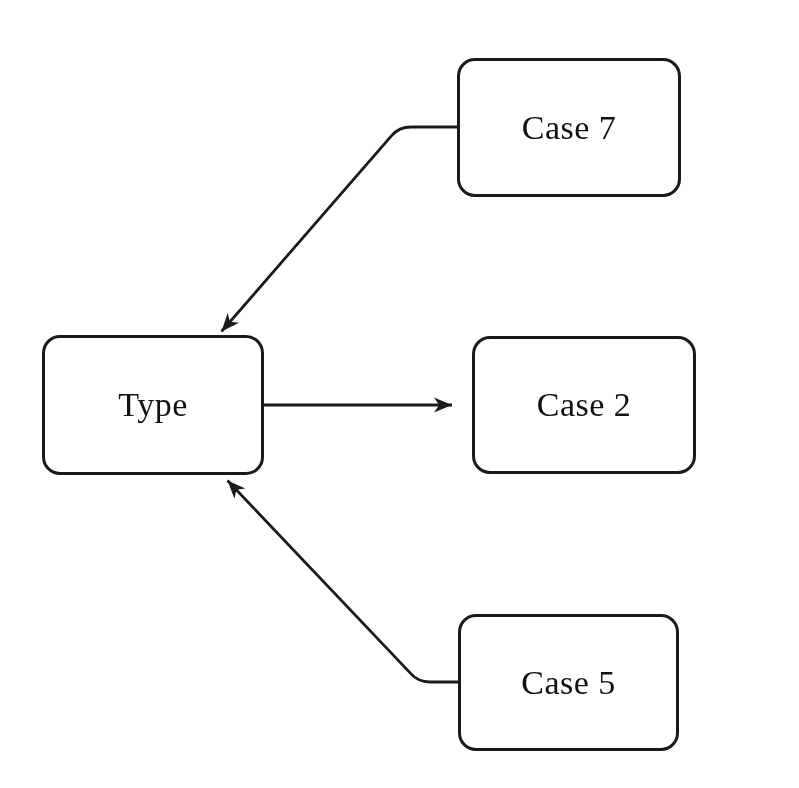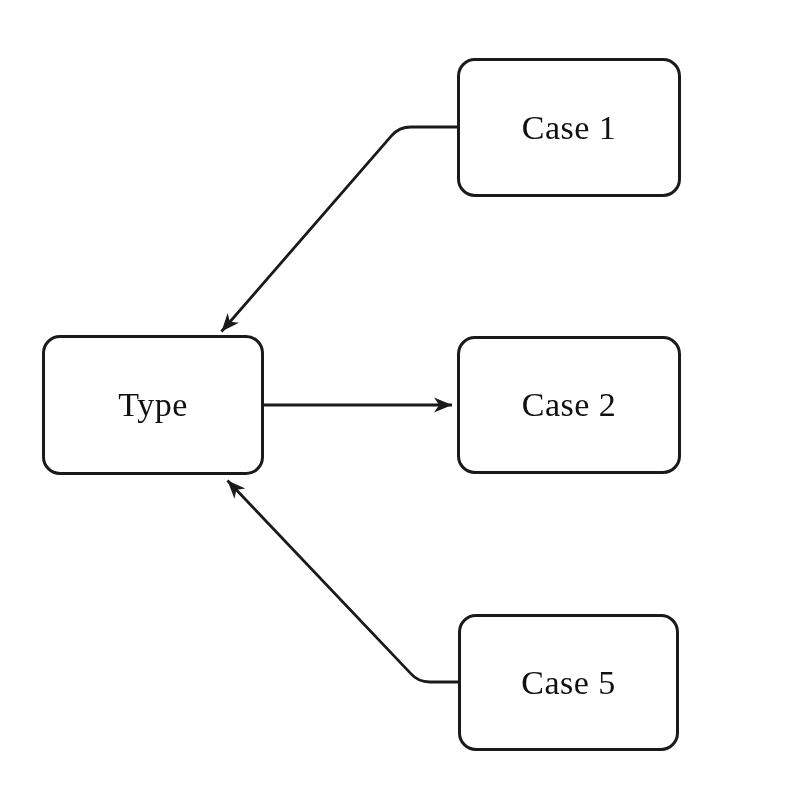--- a/index.html
+++ b/index.html
@@ -38,21 +38,21 @@
     justify-content: center;
     background: var(--node-fill);
     border: 3px solid var(--line);
     border-radius: 18px;
     font-size: 34px;
     color: var(--text);
     letter-spacing: 0.5px;
   }
   .node-type   { left: 42px;  top: 335px; width: 222px; height: 140px; }
   .node-case-1 { left: 457px; top: 58px;  width: 224px; height: 139px; }
-  .node-case-2 { left: 457px; top: 336px; width: 224px; height: 138px; }
+  .node-case-2 { left: 472px; top: 336px; width: 224px; height: 138px; }
   .node-case-3 { left: 458px; top: 614px; width: 221px; height: 137px; }
 </style>
 </head>
 <body>
 
 <div class="canvas">
 
   <svg class="arrow-layer" viewBox="0 0 799 788" xmlns="http://www.w3.org/2000/svg">
     <defs>
       <marker id="stealth" markerUnits="userSpaceOnUse" markerWidth="22" markerHeight="18" refX="19" refY="9" orient="auto">
@@ -65,21 +65,21 @@
     <path class="edge" marker-end="url(#stealth)" d="M 264 405 H 452"></path>
 
     <path class="edge" marker-end="url(#stealth)" d="M 459 682 H 430 Q 418 682 410.6 673.4 L 227.5 480.5"></path>
   </svg>
 
   <div class="node node-type">
     <span>Type</span>
   </div>
 
   <div class="node node-case-1">
-    <span>Case 1</span>
+    <span>Case 7</span>
   </div>
 
   <div class="node node-case-2">
     <span>Case 2</span>
   </div>
 
   <div class="node node-case-3">
     <span>Case 5</span>
   </div>
 

